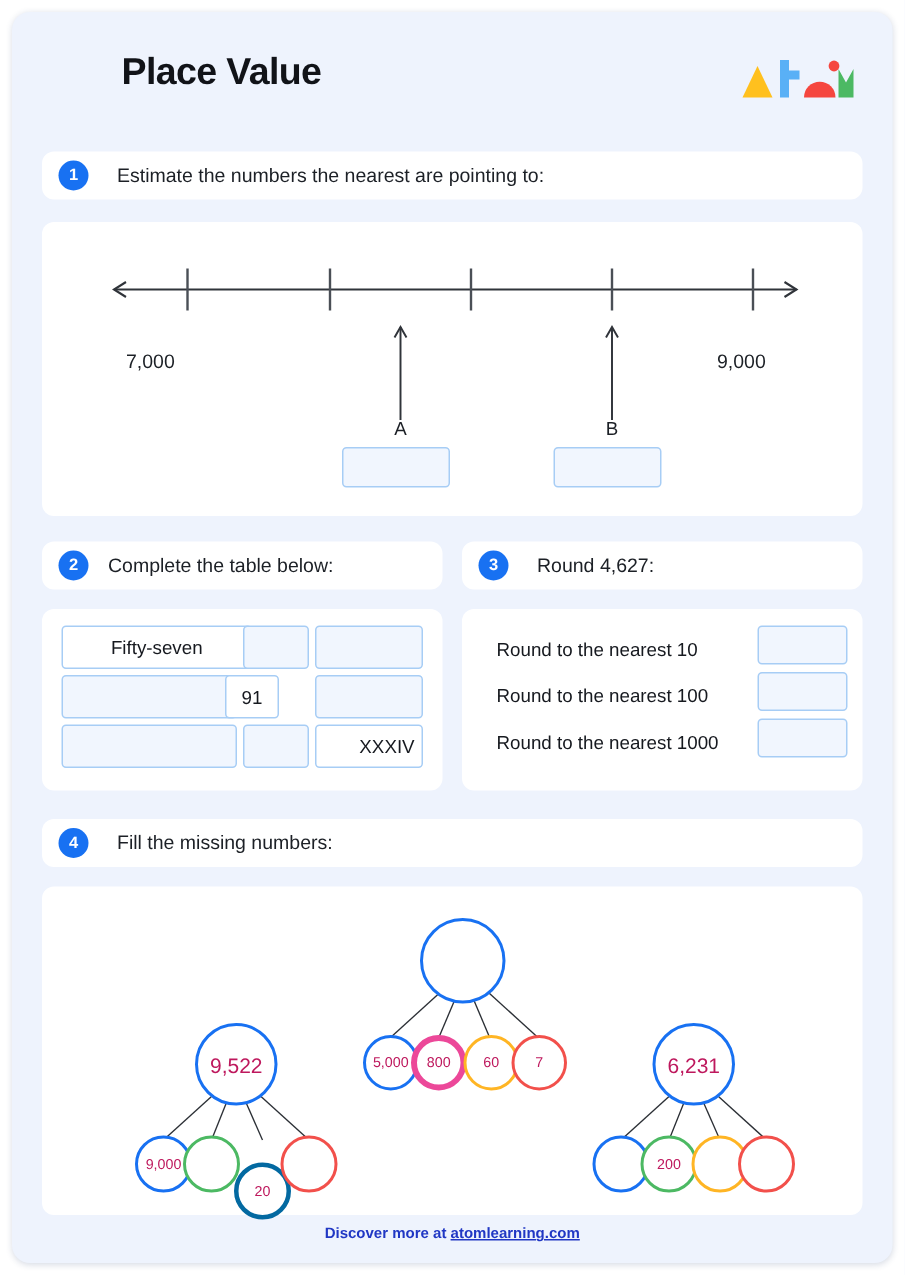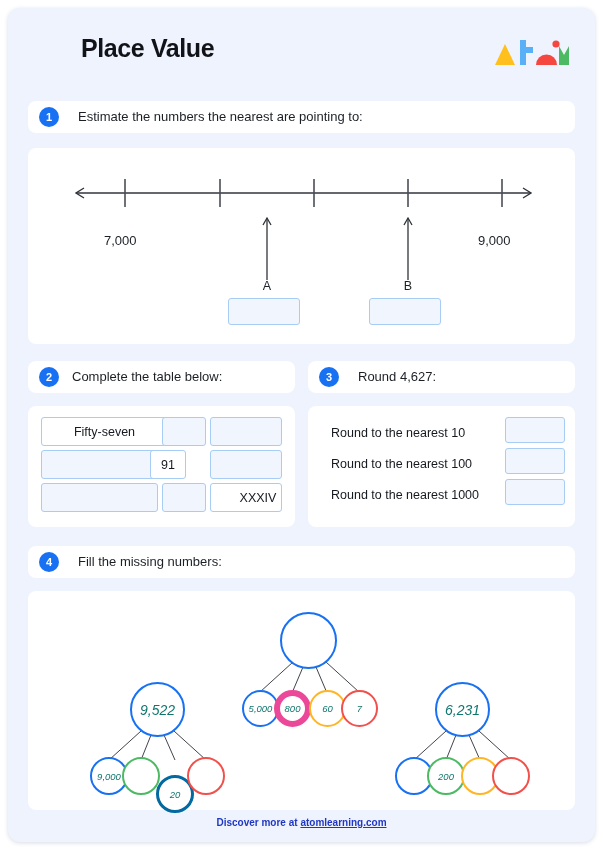--- a/index.html
+++ b/index.html
@@ -126,22 +126,21 @@
   }
   
   .node {
     position: absolute;
     border-radius: 50%;
     box-sizing: border-box;
     background: #ffffff;
     display: flex;
     align-items: center;
     justify-content: center;
-    color: #0f766e;
-    font-style: italic;
+    color: #be185d;
   }
   
   .footer {
     position: absolute;
     left: 0;
     bottom: 14px;
     width: 587px;
     text-align: center;
     font-size: 10px;
     font-weight: bold;
@@ -191,21 +190,21 @@
       <line x1="380" y1="31" x2="380" y2="59" stroke="#4a4f56" stroke-width="1.6"></line>
       <line x1="474" y1="31" x2="474" y2="59" stroke="#4a4f56" stroke-width="1.6"></line>
 
       <line x1="239" y1="132" x2="239" y2="70" stroke="#30343a" stroke-width="1.3"></line>
       <polyline points="235,77 239,70 243,77" fill="none" stroke="#30343a" stroke-width="1.3"></polyline>
 
       <line x1="380" y1="132" x2="380" y2="70" stroke="#30343a" stroke-width="1.3"></line>
       <polyline points="376,77 380,70 384,77" fill="none" stroke="#30343a" stroke-width="1.3"></polyline>
     </svg>
 
-    <div class="nl-label" style="left:76px; top:85px;">7,000</div>
+    <div class="nl-label" style="left:56px; top:85px;">7,000</div>
     <div class="nl-label" style="left:450px; top:85px;">9,000</div>
 
     <div class="arrow-letter" style="left:229px; top:131px;">A</div>
     <div class="arrow-letter" style="left:370px; top:131px;">B</div>
 
     <div class="abox" style="left:200px; top:150px; width:72px; height:27px;"></div>
     <div class="abox" style="left:341px; top:150px; width:72px; height:27px;"></div>
   </div>
 
   <div class="sec-bar" style="left:20px; top:353px; width:267px;">
@@ -264,21 +263,21 @@
       <line x1="146" y1="140" x2="178" y2="169" stroke="#2b2f35" stroke-width="0.9"></line>
 
       <line x1="418" y1="140" x2="386" y2="169" stroke="#2b2f35" stroke-width="0.9"></line>
       <line x1="428" y1="144" x2="418" y2="169" stroke="#2b2f35" stroke-width="0.9"></line>
       <line x1="441" y1="144" x2="452" y2="169" stroke="#2b2f35" stroke-width="0.9"></line>
       <line x1="451" y1="140" x2="483" y2="169" stroke="#2b2f35" stroke-width="0.9"></line>
     </svg>
 
     <div class="node" style="left:252px; top:21px; width:57px; height:57px; border:2.4px solid #1871f2; font-size:14px;"></div>
     <div class="node" style="left:214px; top:99px; width:37px; height:37px; border:2px solid #1871f2; font-size:9.5px;">5,000</div>
-    <div class="node" style="left:246px; top:99px; width:37px; height:37px; border:6px solid #ec4899; font-size:9.5px;">800</div>
+    <div class="node" style="left:246px; top:99px; width:37px; height:37px; border:4px solid #ec4899; font-size:9.5px;">800</div>
     <div class="node" style="left:281px; top:99px; width:37px; height:37px; border:2px solid #FFB524; font-size:9.5px;">60</div>
     <div class="node" style="left:313px; top:99px; width:37px; height:37px; border:2px solid #F2504B; font-size:9.5px;">7</div>
 
     <div class="node" style="left:102px; top:91px; width:55px; height:55px; border:2.4px solid #1871f2; font-size:14px;">9,522</div>
     <div class="node" style="left:62px; top:166px; width:38px; height:38px; border:2px solid #1871f2; font-size:9.5px;">9,000</div>
     <div class="node" style="left:94px; top:166px; width:38px; height:38px; border:2px solid #4CB963; font-size:9.5px;"></div>
     <div class="node" style="left:128px; top:184px; width:38px; height:38px; border:3px solid #0369a1; font-size:9.5px;">20</div>
     <div class="node" style="left:159px; top:166px; width:38px; height:38px; border:2px solid #F2504B; font-size:9.5px;"></div>
 
     <div class="node" style="left:407px; top:91px; width:55px; height:55px; border:2.4px solid #1871f2; font-size:14px;">6,231</div>

